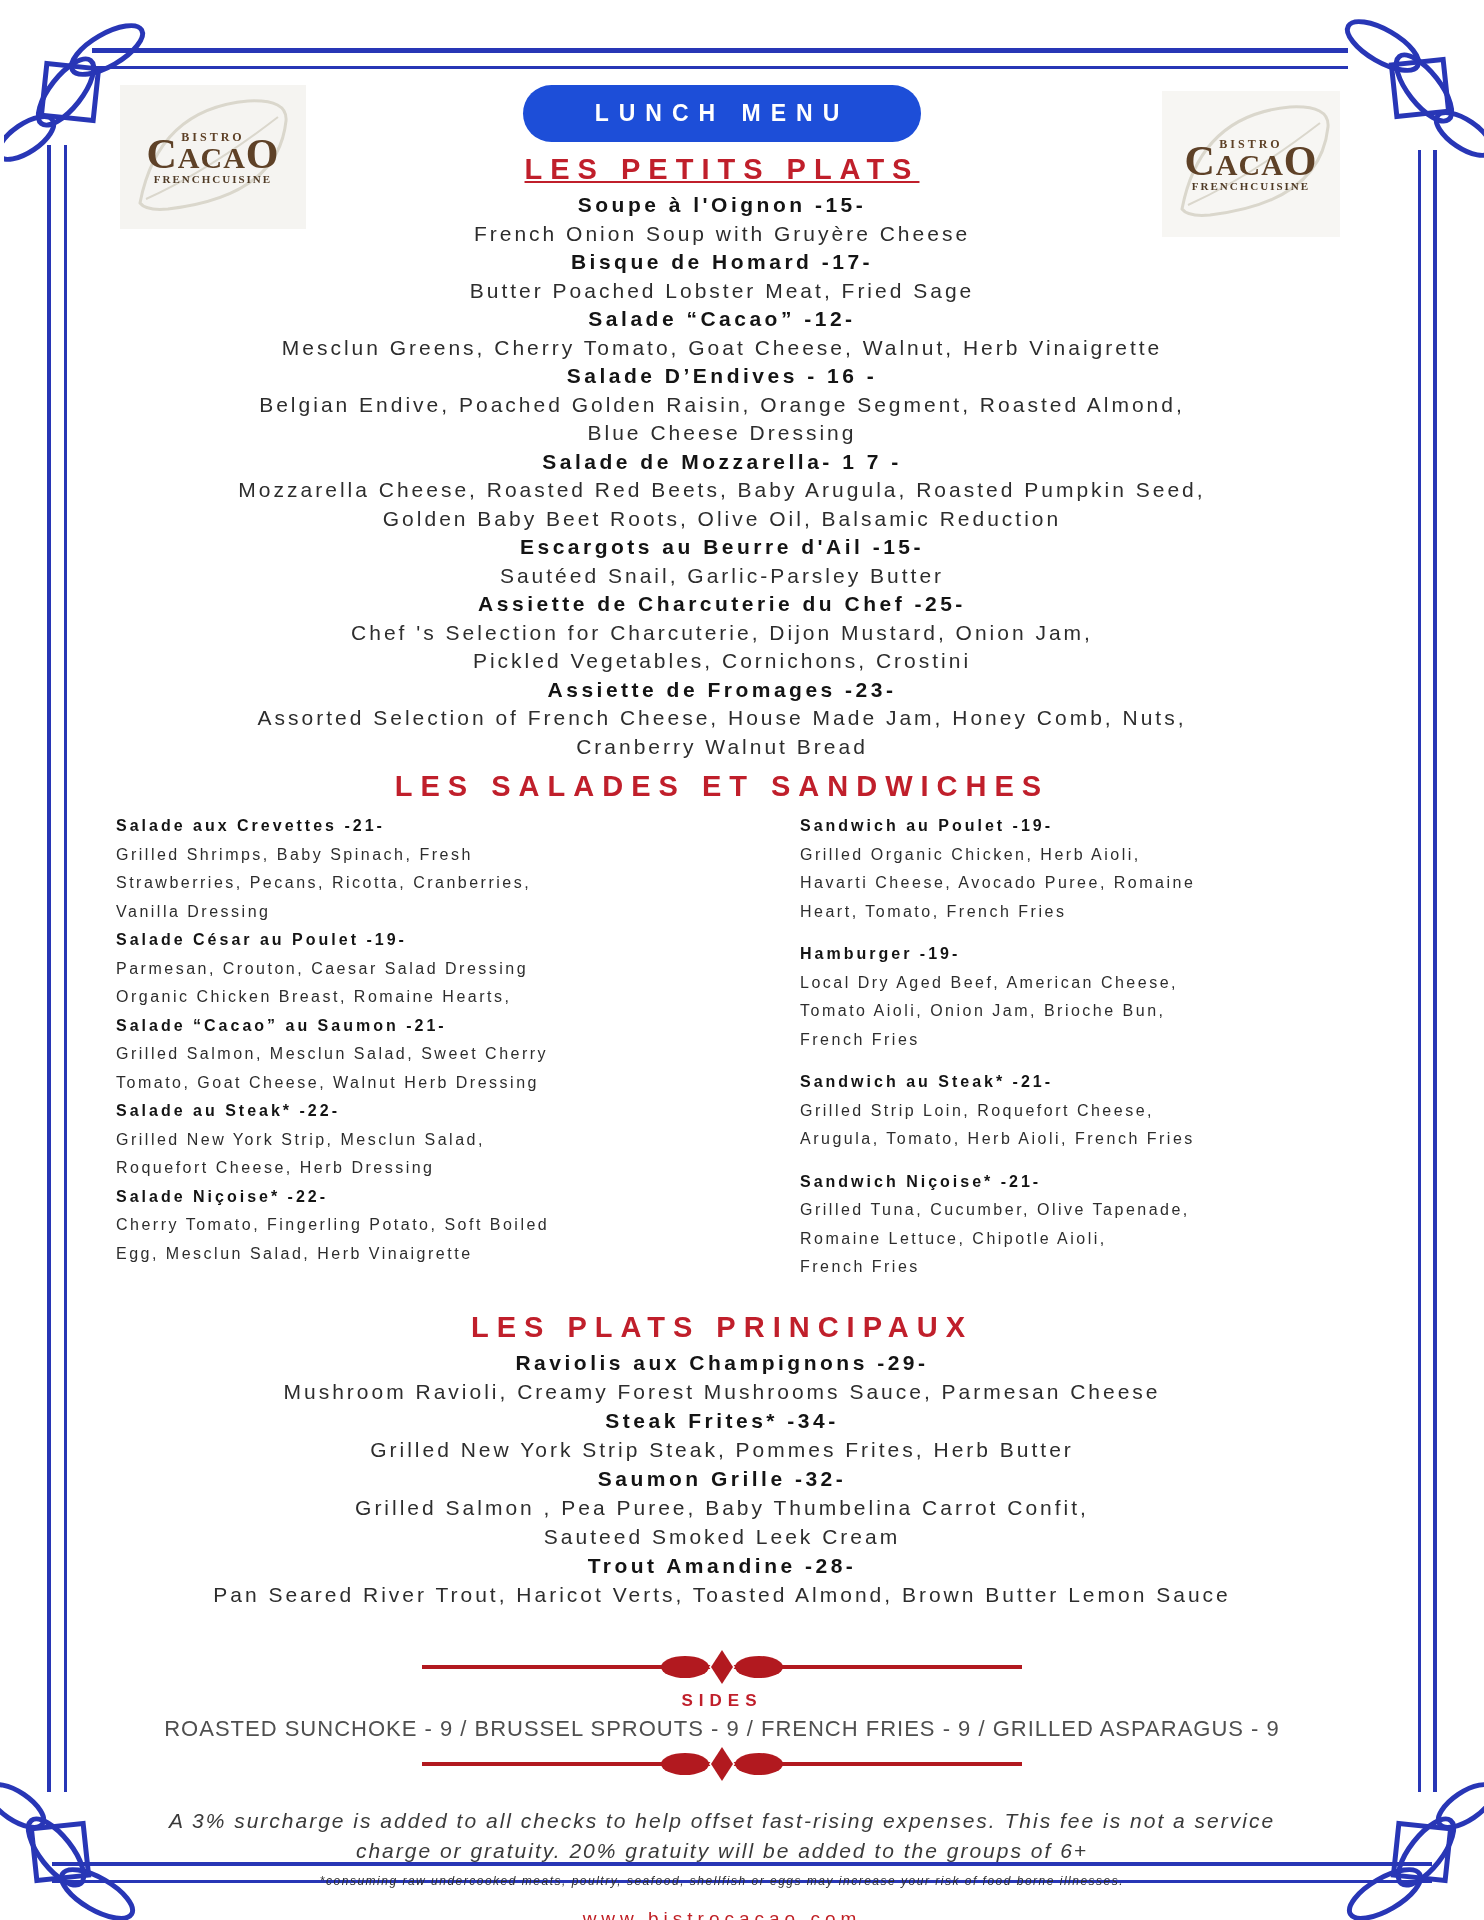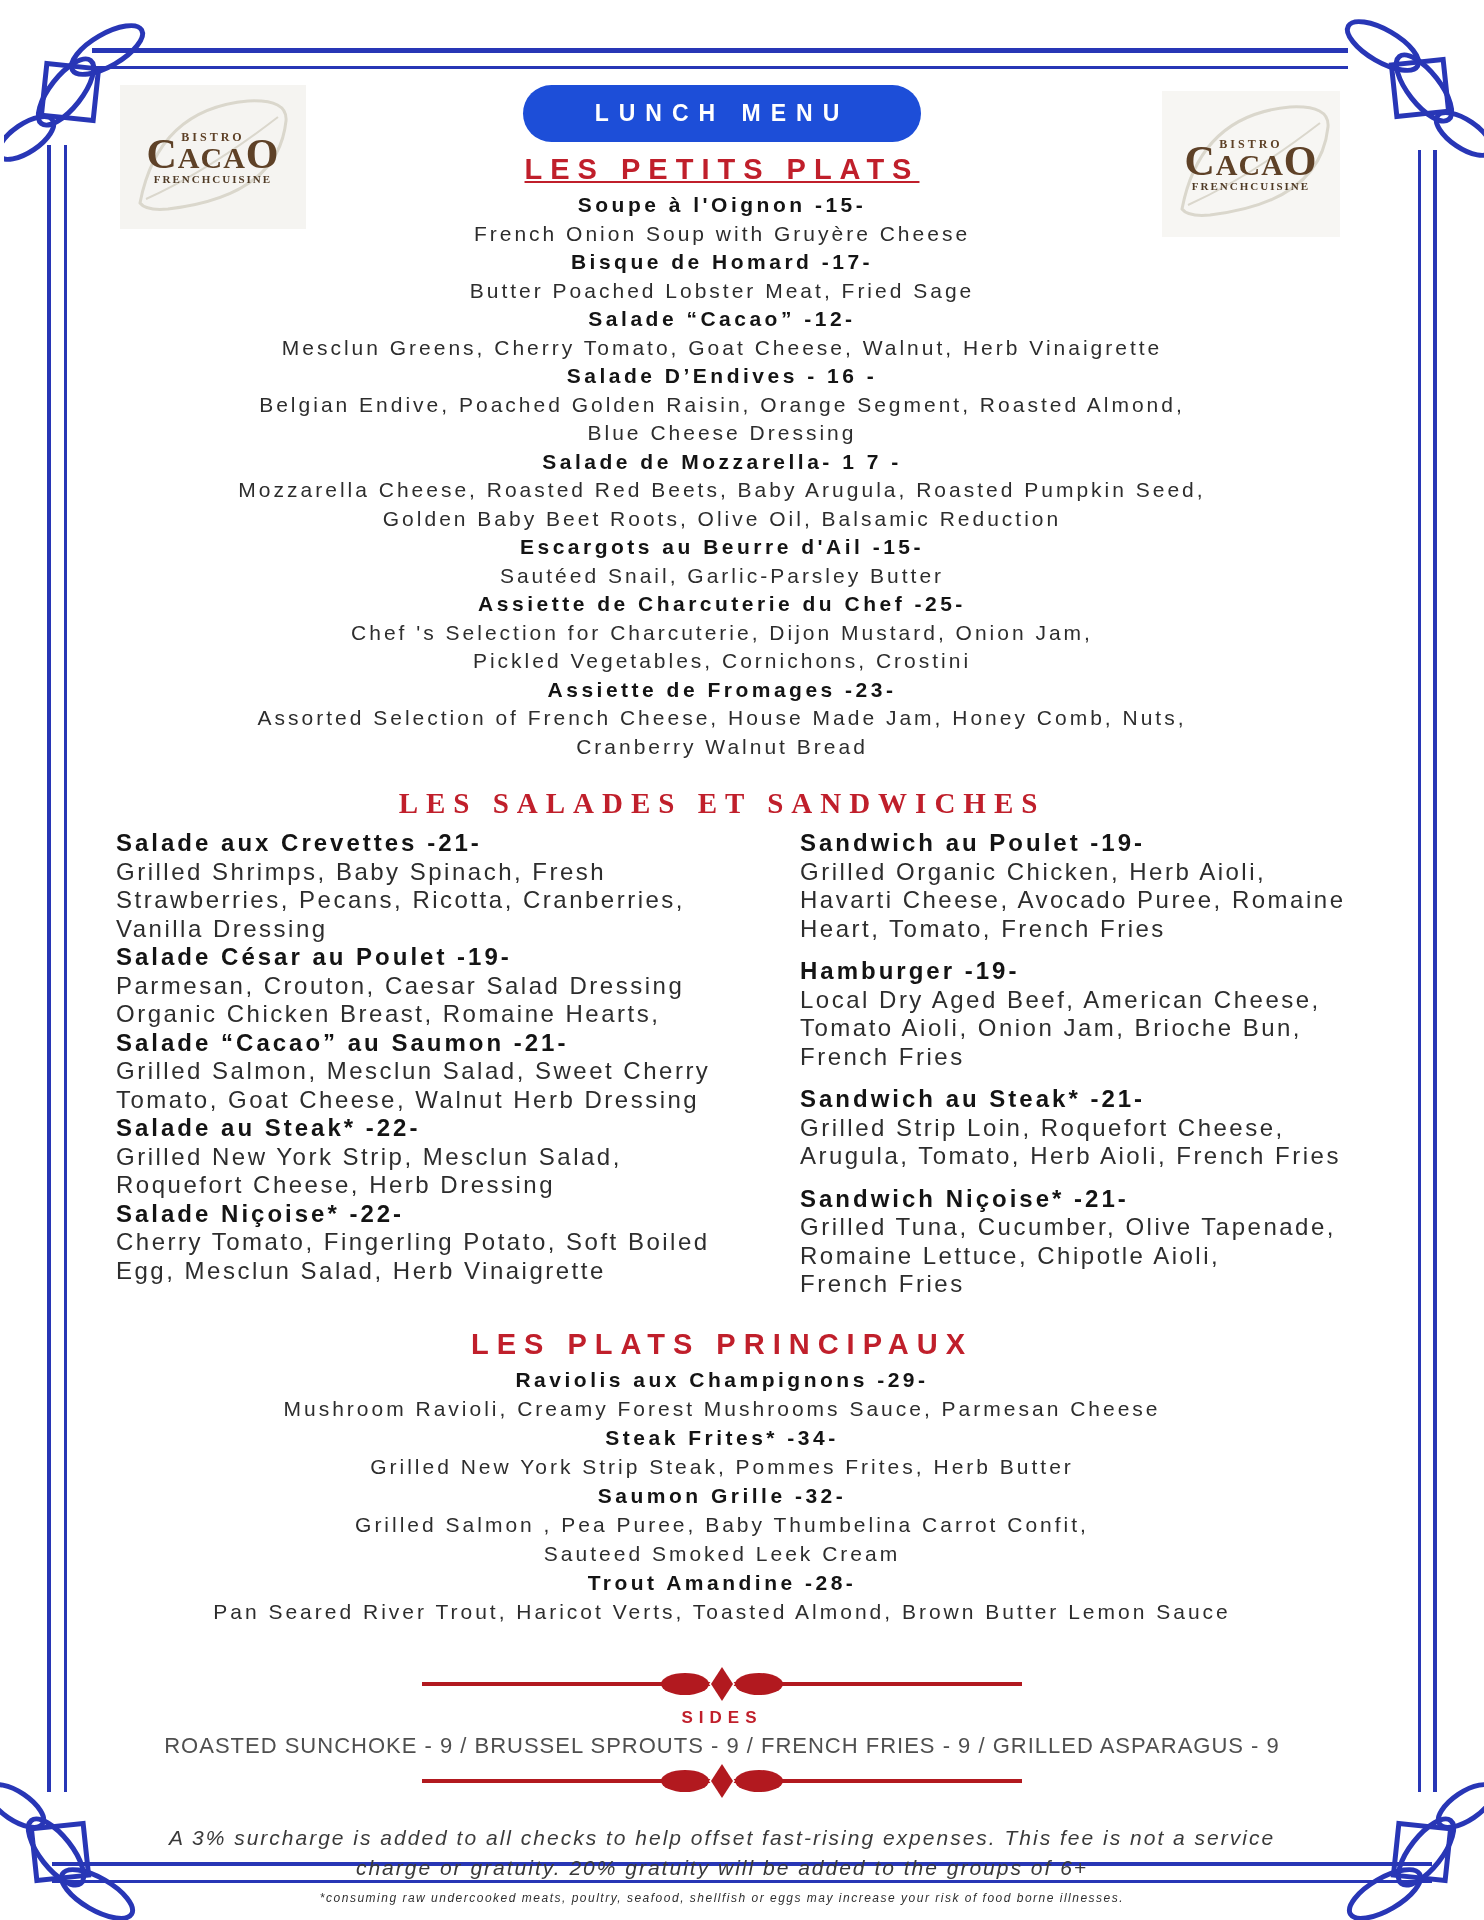--- a/index.html
+++ b/index.html
@@ -37,35 +37,35 @@
   .logo-name .big { font-size:42px; }
   .logo-sub  { position:relative; font-size:11px; letter-spacing:2px; font-weight:bold; margin-top:-2px; color:#4f3a25; }
 
   
   .content { position:absolute; left:60px; top:0; width:1324px; text-align:center; color:#2d2d2d; }
   .badge { margin:85px auto 0 auto; width:398px; height:57px; border-radius:29px;
     background:#1d4ed8; color:#ffffff; font-size:23px; font-weight:bold; letter-spacing:10px;
     display:flex; align-items:center; justify-content:center; }
   .sec-title { color:#c01f2b; font-size:29px; font-weight:800; letter-spacing:8px; line-height:34px; }
   .t-petits  { margin-top:10px;text-decoration:underline; }
-  .t-salades { margin-top:25px;font-family:Liberation Serif, serif; }
+  .t-salades { margin-top:8px; }
   .t-plats   { margin-top:6px; }
 
   .menu-line { line-height:28.5px; font-size:21px; letter-spacing:3px; white-space:nowrap; color:#2d2d2d; }
   .menu-line.name { font-weight:bold; color:#141414; letter-spacing:3.5px; }
   .petits { margin-top:5px; }
   .plats  { margin-top:4px; }
   .plats .menu-line { line-height:29px; }
 
   
   .cols { position:relative; height:492px; margin-top:9px; text-align:left; }
   .col { position:absolute; top:0; }
   .col-left  { left:56px;  width:665px; }
   .col-right { left:740px; width:600px; }
-  .col .menu-line { font-size:24px; letter-spacing:2.5px; line-height:28.5px; }
+  .col .menu-line { font-size:16px; letter-spacing:2.5px; line-height:28.5px; }
   .col .menu-line.name { letter-spacing:3px; }
   .col-right .block { margin-bottom:14px; }
 
   
   .divider { width:600px; height:40px; margin:0 auto; display:block; }
   .div1 { margin-top:38px; }
   .div2 { margin-top:2px; }
   .sides-title { color:#c01f2b; font-size:17px; font-weight:bold; letter-spacing:6px; margin-top:2px; line-height:24px; }
   .sides-row { font-size:22px; color:#4f4f4f; letter-spacing:1px; line-height:26px; margin-top:3px; white-space:nowrap; }
 

